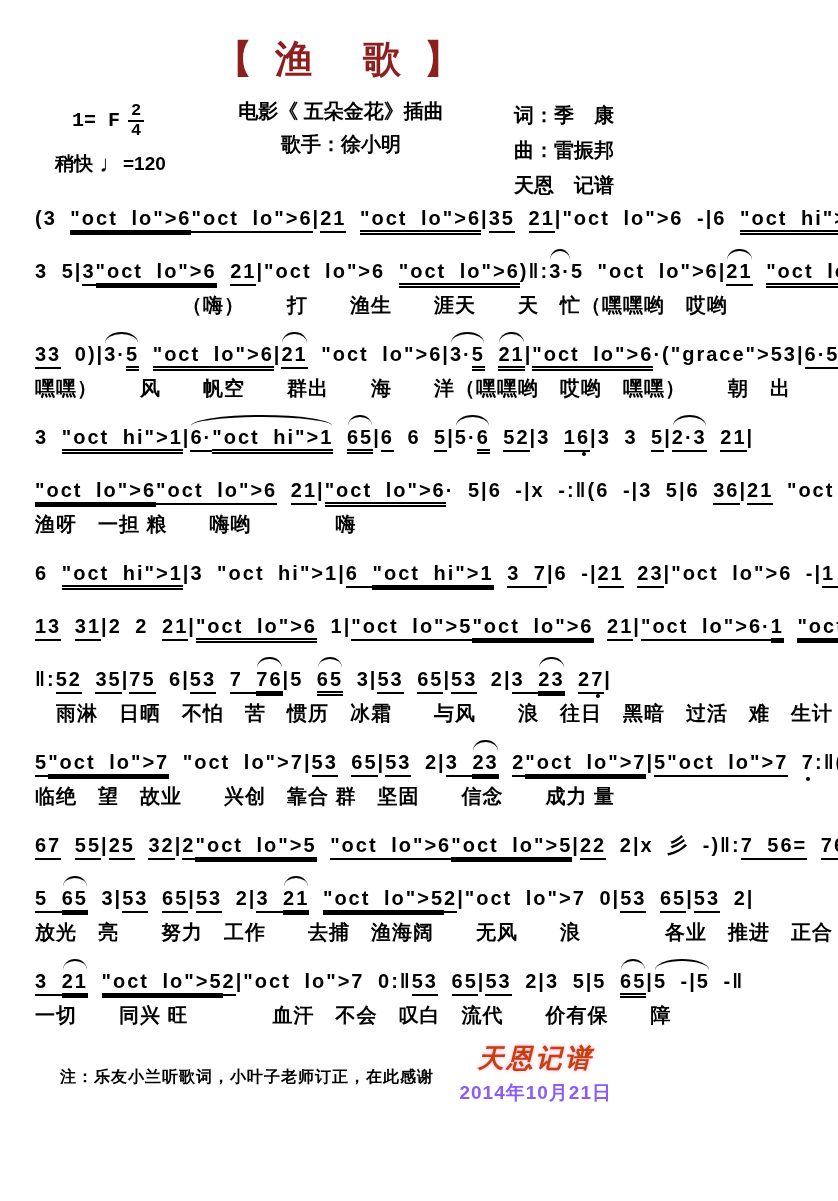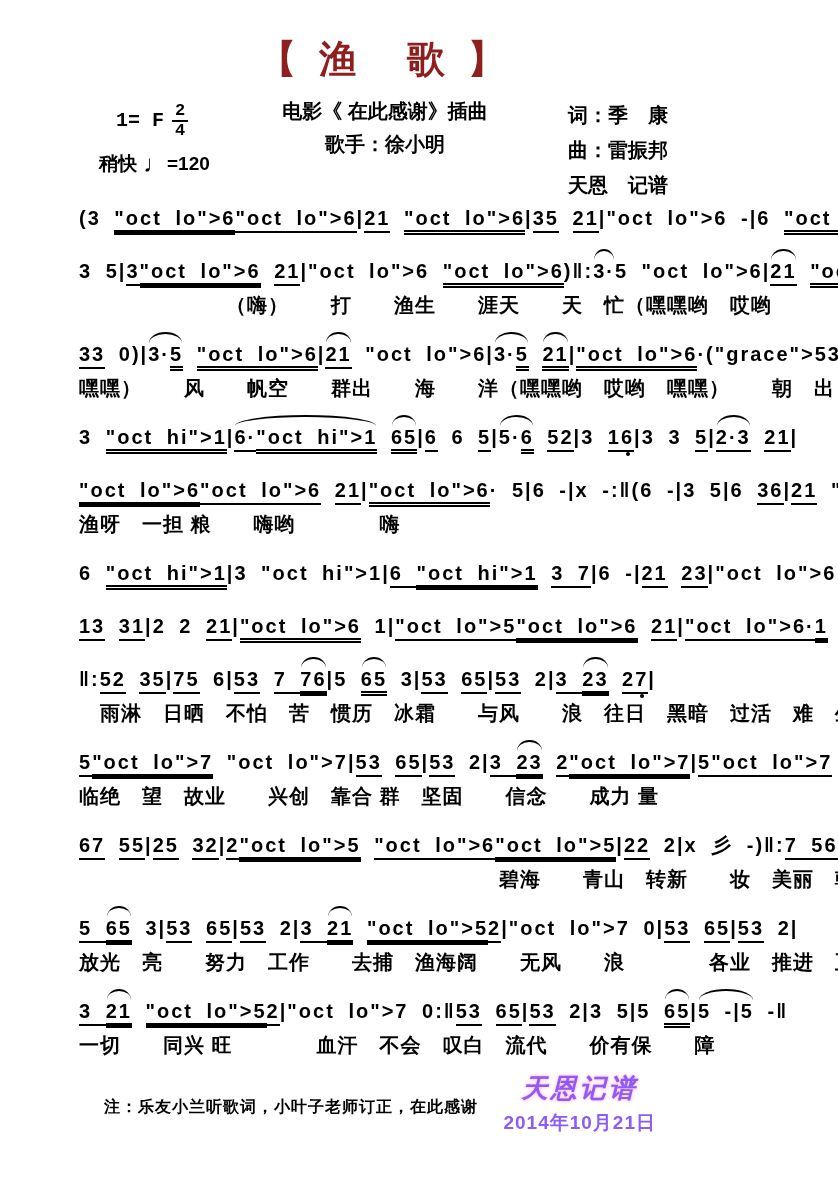--- a/index.html
+++ b/index.html
@@ -1,32 +1,32 @@
 <!DOCTYPE html>
 <html><head>
 <meta charset="utf-8">
 <style>
   html,body{margin:0;padding:0;}
   body{
     width:838px;height:1201px;overflow:hidden;background:#ffffff;
     font-family:"Liberation Sans","DejaVu Sans",sans-serif;color:#000;
   }
-  .page{position:relative;width:682px;height:1201px;background:#fff;margin-left:44px;}
+  .page{position:relative;width:682px;height:1201px;background:#fff;}
   
   header{position:relative;height:185px;}
   .title{
     margin:0;padding-top:34px;text-align:center;
     font-size:38px;font-weight:bold;letter-spacing:6px;color:#8e1f1f;
   }
   .center-info{
     position:absolute;left:0;right:0;top:95px;text-align:center;
     font-size:20px;font-weight:bold;line-height:1.65;
   }
   .credits{
-    position:absolute;right:58px;top:98px;text-align:center;
+    position:absolute;right:68px;top:98px;text-align:center;
     font-size:20px;font-weight:bold;line-height:1.75;
   }
   .keyline{
     position:absolute;left:72px;top:102px;
     font-size:20px;font-weight:bold;font-family:Liberation Mono, monospace;
   }
   .frac{display:inline-block;vertical-align:middle;text-align:center;font-size:17px;line-height:1.05;margin-left:8px;}
   .frac .num{display:block;border-bottom:2px solid #000;padding:0 3px;}
   .frac .den{display:block;padding:0 3px;}
   .tempoline{
@@ -61,34 +61,34 @@
     border-radius:50% 50% 0 0 / 100% 100% 0 0;
   }
   
   footer{position:relative;height:150px;}
   .note{
     position:absolute;left:60px;top:28px;
     font-size:16px;font-weight:bold;letter-spacing:1px;
   }
   .stamp{position:absolute;right:70px;top:2px;text-align:center;}
   .stamp-text{
-    font-size:26px;font-weight:bold;color:#8b5cf6;letter-spacing:3px;
+    font-size:26px;font-weight:bold;color:#c2410c;letter-spacing:3px;
     font-family:"DejaVu Serif","Liberation Serif",serif;font-style:italic;
     text-shadow:0 0 4px #ffc0dd,0 0 2px #ff9ecb;
   }
   .stamp-date{font-size:19px;font-weight:bold;color:#8b5cf6;margin-top:4px;letter-spacing:1px;}
 </style>
 </head>
 <body>
 
 <div class="page">
   <header>
     <h1 class="title">【 渔　歌 】</h1>
     <div class="center-info">
-      <div>电影《 在此感谢》插曲</div>
+      <div>电影《 五朵金花》插曲</div>
       <div>歌手：徐小明</div>
     </div>
     <div class="credits">
       <div>词：季　康</div>
       <div>曲：雷振邦</div>
       <div>天恩　记谱</div>
     </div>
     <div class="keyline">
       <span>1= F</span><span class="frac"><span class="num">2</span><span class="den">4</span></span>
     </div>
@@ -125,21 +125,20 @@
       <div class="line">
         <div class="n-line">‖:<span class="u1">52</span> <span class="u1">35</span>|<span class="u1">75</span> 6|<span class="u1">53</span> <span class="u1">7 <span class="slur"><span class="u2">76</span></span></span>|5 <span class="slur"><span class="u2">65</span></span> 3|<span class="u1">53</span> <span class="u1">65</span>|<span class="u1">53</span> 2|<span class="u1">3 <span class="slur"><span class="u2">23</span></span></span> <span class="u1">2<span class="oct lo">7</span></span>|</div>
         <div class="l-line">　雨淋　日晒　不怕　苦　惯历　冰霜　　与风　　浪　往日　黑暗　过活　难　生计　　已断</div>
       </div>
       <div class="line">
         <div class="n-line"><span class="u1">5<span class<span="" class="u2">"oct lo"&gt;7</span></span> <span class<="" span="">"oct lo"&gt;7</span>|<span class="u1">53</span> <span class="u1">65</span>|<span class="u1">53</span> 2|<span class="u1">3 <span class="slur"><span class="u2">23</span></span></span> <span class="u1">2<span class<span="" class="u2">"oct lo"&gt;7</span></span>|<span class="u1">5<span class<="" span="">"oct lo"&gt;7</span></span> <span class="oct lo">7</span>:‖( | | |</div>
         <div class="l-line">临绝　望　故业　　兴创　靠合 群　坚固　　信念　　成力 量</div>
       </div>
       <div class="line">
         <div class="n-line"><span class="u1">67</span> <span class="u1">55</span>|<span class="u1">25</span> <span class="u1">32</span>|<span class="u1">2<span class<span="" class="u2">"oct lo"&gt;5</span></span> <span class="u1"><span class<="" span="">"oct lo"&gt;6</span><span class<span="" class="u2">"oct lo"&gt;5</span></span>|<span class="u1">22</span> 2|x 彡 -)‖:<span class="u1">7 <span class="slur"></span>56=</span> <span class="u1">76</span>| 6| |</div>
-        <div class="l-line">　　　　　　　　　　　　　　　　　　　　碧海　　青山　转新　　妆　美丽　朝晖</div>
       </div>
       <div class="line">
         <div class="n-line"><span class="u1">5 <span class="slur"><span class="u2">65</span></span></span> 3|<span class="u1">53</span> <span class="u1">65</span>|<span class="u1">53</span> 2|<span class="u1">3 <span class="slur"><span class="u2">21</span></span></span> <span class="u1"><span class<span="" class="u2">"oct lo"&gt;5</span>2</span>|<span class<="" span="">"oct lo"&gt;7</span> 0|<span class="u1">53</span> <span class="u1">65</span>|<span class="u1">53</span> 2|</div>
         <div class="l-line">放光　亮　　努力　工作　　去捕　渔海阔　　无风　　浪　　　　各业　推进　正合 时</div>
       </div>
       <div class="line">
         <div class="n-line"><span class="u1">3 <span class="slur"><span class="u2">21</span></span></span> <span class="u1"><span class<span="" class="u2">"oct lo"&gt;5</span>2</span>|<span class<="" span="">"oct lo"&gt;7</span> 0:‖<span class="u1">53</span> <span class="u1">65</span>|<span class="u1">53</span> 2|3 5|5 <span class="slur"><span class="u2">65</span></span>|<span class="slur">5 -|5</span> -‖</div>
         <div class="l-line">一切　　同兴 旺　　　　血汗　不会　叹白　流代　　价有保　　障</div>
       </div>
     </main>

